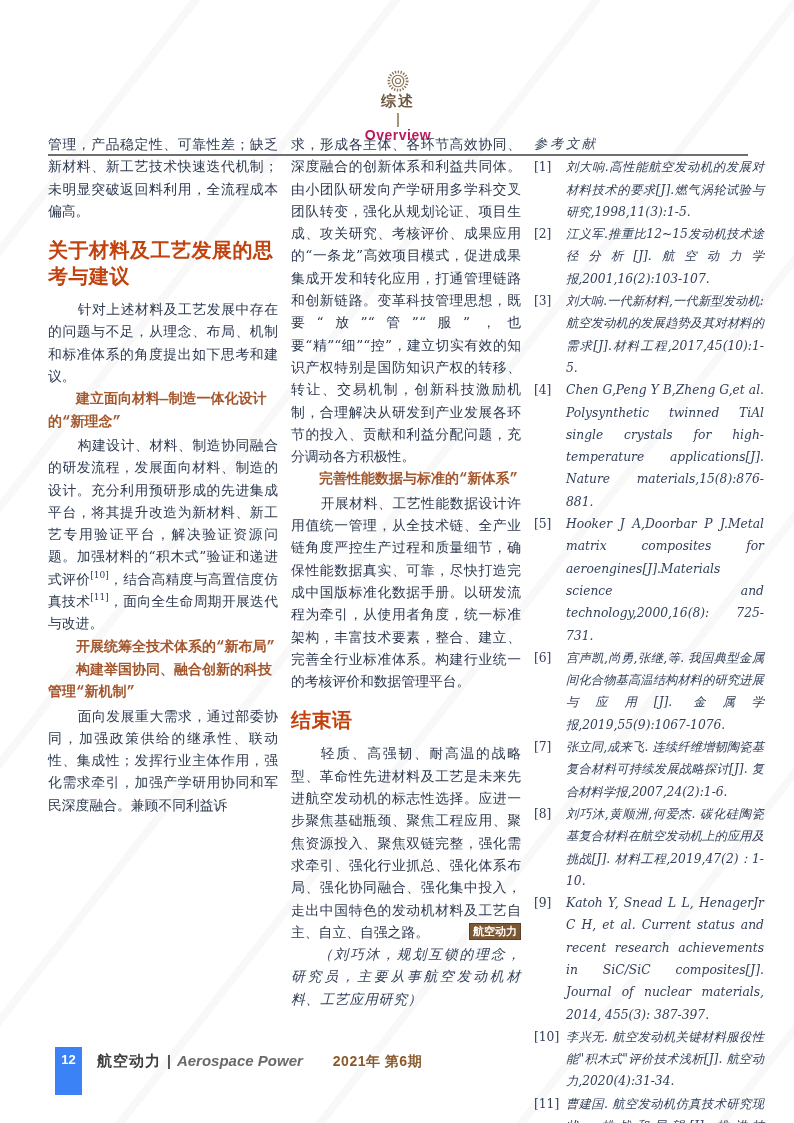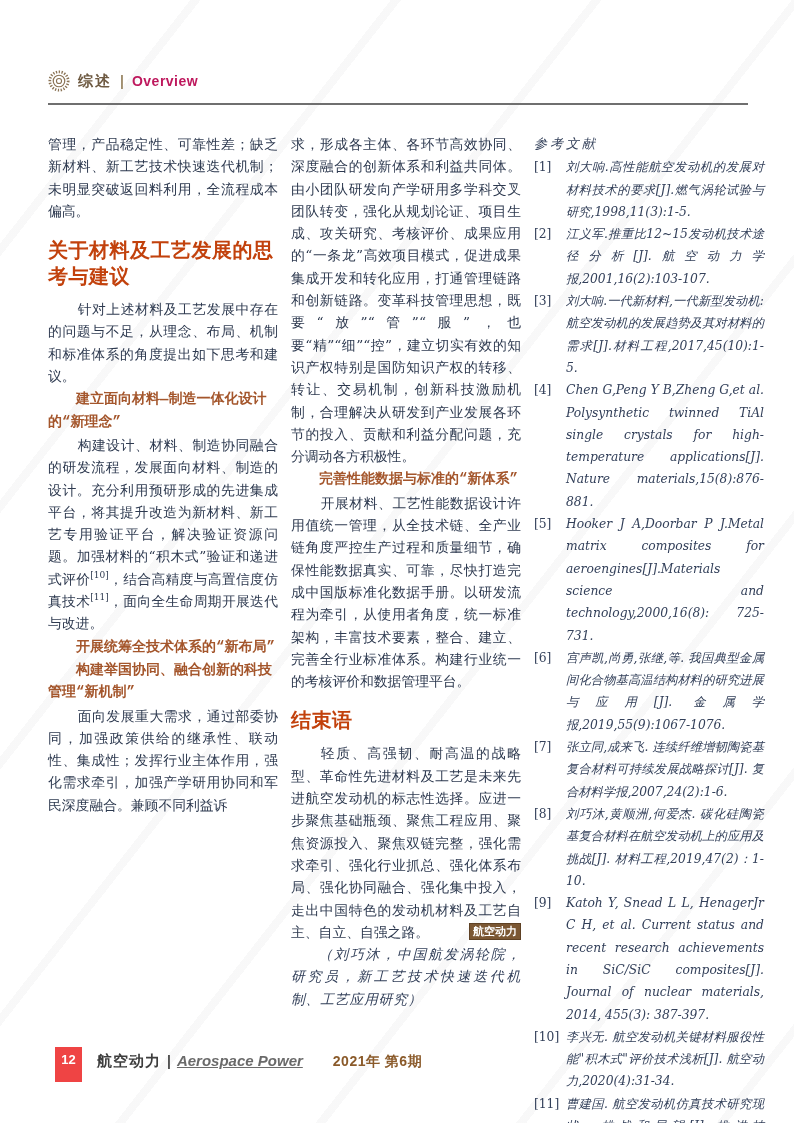--- a/index.html
+++ b/index.html
@@ -7,21 +7,21 @@
     width:794px;height:1123px;background:#ffffff;position:relative;overflow:hidden;
     font-family:"DejaVu Serif","Liberation Serif",serif;color:#2e3a50;
   }
   .page{position:absolute;inset:0;}
   .watermark{
     position:absolute;inset:0;pointer-events:none;
     background:repeating-linear-gradient(128deg,transparent 0 150px,rgba(140,140,145,0.06) 150px 158px);
   }
   
   .masthead{position:absolute;left:48px;top:70px;width:700px;}
-  .mast-row{display:flex;align-items:center;gap:8px;font-family:"Liberation Sans",sans-serif;}
+  .mast-row{display:flex;align-items:center;font-family:"Liberation Sans",sans-serif;flex-direction:column;}
   .mast-icon{width:22px;height:22px;display:inline-block;}
   .mast-cn{font-weight:bold;font-size:15px;color:#6e5a42;letter-spacing:2px;}
   .mast-sep{font-weight:bold;font-size:14px;color:#9b8868;}
   .mast-en{font-weight:bold;font-size:14px;color:#be185d;letter-spacing:0.5px;}
   .mast-rule{margin-top:11px;border-top:2px solid #6f6f6f;height:0;}
   
   .cols{position:absolute;left:48px;top:133px;width:716px;display:flex;gap:13px;}
   .col{width:230px;font-size:13.8px;line-height:22.3px;text-align:justify;text-justify:inter-ideograph;}
   .para{text-indent:2.15em;margin:0;}
   .para.no-indent{text-indent:0;}
@@ -43,27 +43,27 @@
   }
   
   .refs{font-size:12.3px;color:#33405a;}
   .refhead{font-style:italic;font-size:13px;line-height:22.3px;letter-spacing:3px;margin-bottom:1px;text-align:left;}
   .ref{display:flex;font-style:italic;line-height:22.3px;}
   .ref .lab{flex:none;width:32px;font-style:normal;}
   .ref .txt{flex:1;text-align:justify;}
   
   .footer{position:absolute;left:55px;top:1047px;display:flex;align-items:flex-start;gap:15px;font-family:"Liberation Sans",sans-serif;}
   .page-badge{
-    width:27px;height:35px;background:#ef4444;color:#ffffff;font-weight:bold;
+    width:27px;height:48px;background:#3b82f6;color:#ffffff;font-weight:bold;
     font-size:13px;text-align:center;line-height:25px;
   }
   .footer-line{display:flex;align-items:baseline;gap:6px;margin-top:5px;}
   .f-cn{font-weight:bold;font-size:15px;color:#3d3d3d;letter-spacing:1px;}
   .f-sep{font-weight:bold;font-size:14px;color:#4a4a4a;}
-  .f-en{font-weight:bold;font-style:italic;font-size:15px;color:#6a6a6a;text-decoration:underline;}
+  .f-en{font-weight:bold;font-style:italic;font-size:15px;color:#6a6a6a;}
   .f-issue{font-weight:bold;font-size:14px;color:#8a5a2a;margin-left:24px;letter-spacing:0.5px;}
 </style>
 </head>
 <body>
 
 <div class="page">
   <div class="watermark"></div>
 
   <div class="masthead">
     <div class="mast-row">
@@ -91,21 +91,21 @@
         <div class="sub">开展统筹全技术体系的“新布局”</div>
         <div class="sub">构建举国协同、融合创新的科技管理“新机制”</div>
         <div class="para">面向发展重大需求，通过部委协同，加强政策供给的继承性、联动性、集成性；发挥行业主体作用，强化需求牵引，加强产学研用协同和军民深度融合。兼顾不同利益诉</div>
       </div>
     <div class="col" id="col-1">
         <div class="para no-indent">求，形成各主体、各环节高效协同、深度融合的创新体系和利益共同体。由小团队研发向产学研用多学科交叉团队转变，强化从规划论证、项目生成、攻关研究、考核评价、成果应用的“一条龙”高效项目模式，促进成果集成开发和转化应用，打通管理链路和创新链路。变革科技管理思想，既要“放”“管”“服”，也要“精”“细”“控”，建立切实有效的知识产权特别是国防知识产权的转移、转让、交易机制，创新科技激励机制，合理解决从研发到产业发展各环节的投入、贡献和利益分配问题，充分调动各方积极性。</div>
         <div class="sub">完善性能数据与标准的“新体系”</div>
         <div class="para">开展材料、工艺性能数据设计许用值统一管理，从全技术链、全产业链角度严控生产过程和质量细节，确保性能数据真实、可靠，尽快打造完成中国版标准化数据手册。以研发流程为牵引，从使用者角度，统一标准架构，丰富技术要素，整合、建立、完善全行业标准体系。构建行业统一的考核评价和数据管理平台。</div>
         <div class="h2">结束语</div>
         <div class="para badged">轻质、高强韧、耐高温的战略型、革命性先进材料及工艺是未来先进航空发动机的标志性选择。应进一步聚焦基础瓶颈、聚焦工程应用、聚焦资源投入、聚焦双链完整，强化需求牵引、强化行业抓总、强化体系布局、强化协同融合、强化集中投入，走出中国特色的发动机材料及工艺自主、自立、自强之路。<span class="end-badge">航空动力</span></div>
-        <div class="note">（刘巧沐，中国航发涡轮院，研究员，新工艺技术快速迭代机制、工艺应用研究）</div>
+        <div class="note">（刘巧沐，规划互锁的理念，研究员，主要从事航空发动机材料、工艺应用研究）</div>
       </div>
     <div class="col refs" id="col-2">
         <div class="refhead">参考文献</div>
         <div class="ref">
           <span class="lab">[1]</span>
           <span class="txt">刘大响.高性能航空发动机的发展对材料技术的要求[J].燃气涡轮试验与研究,1998,11(3):1-5.</span>
         </div>
         <div class="ref">
           <span class="lab">[2]</span>
           <span class="txt">江义军.推重比12~15发动机技术途径分析[J].航空动力学报,2001,16(2):103-107.</span>

